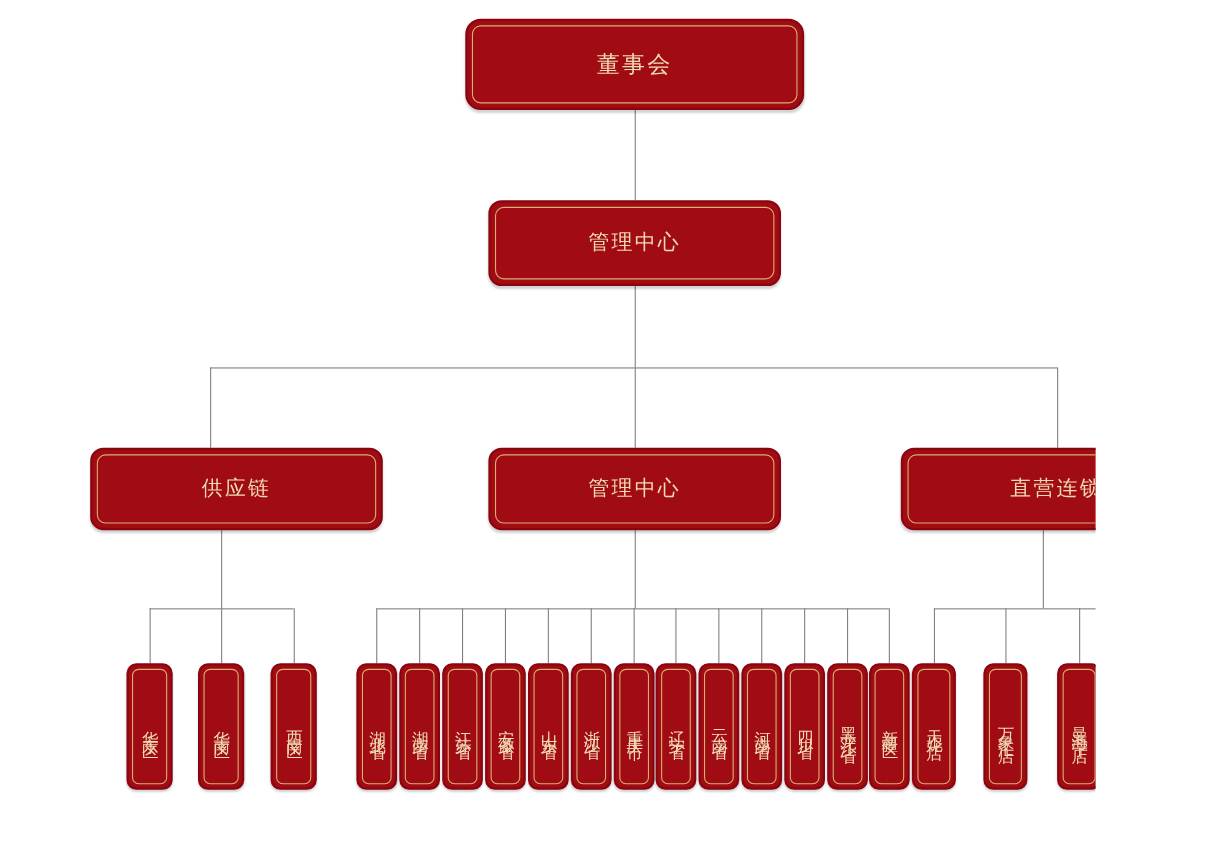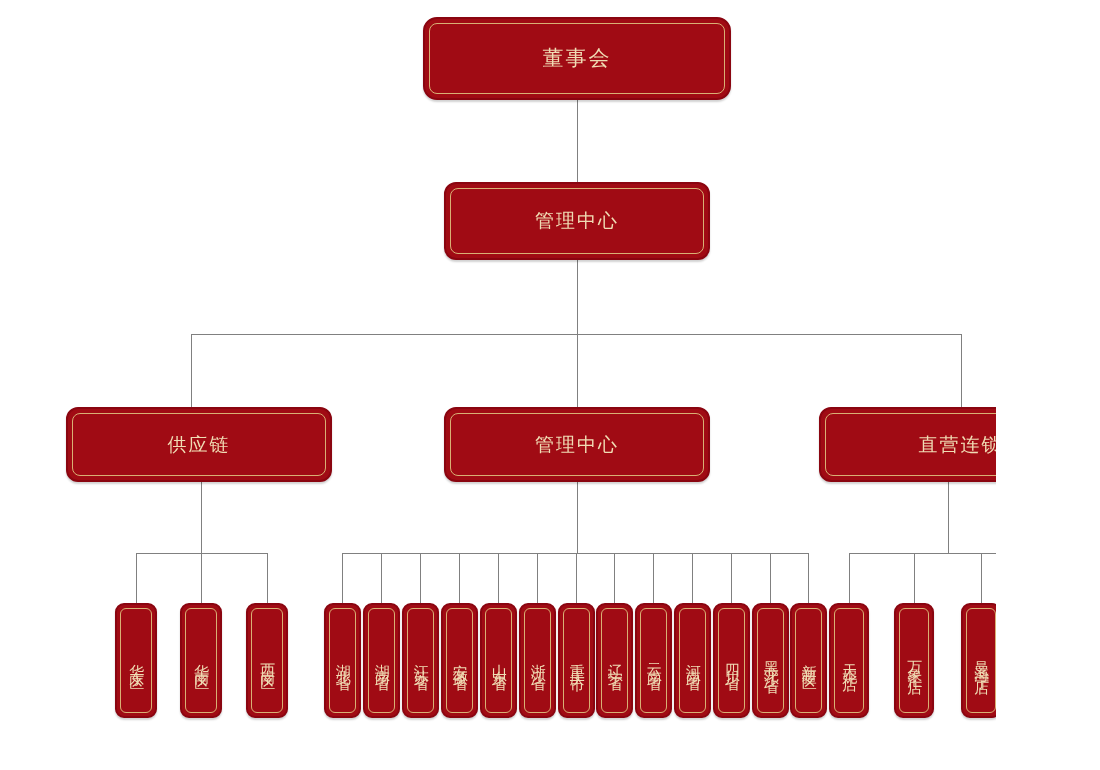--- a/index.html
+++ b/index.html
@@ -119,21 +119,21 @@
     <div class="line v" style="left: 813px; top: 553px; height: 50px;"></div>
     <div class="line v" style="left: 878px; top: 553px; height: 50px;"></div>
     <div class="line v" style="left: 945px; top: 553px; height: 50px;"></div>
     <div class="line v" style="left: 1010px; top: 553px; height: 50px;"></div>
     <div class="node lvl1" style="left: 387px; top: 17px; width: 308px; height: 83px;">
       <div class="label">董事会</div>
     </div>
     <div class="node lvl2" style="left: 408px; top: 182px; width: 266px; height: 78px;">
       <div class="label">管理中心</div>
     </div>
-    <div class="node lvl3" style="left: 30px; top: 407px; width: 266px; height: 75px;">
+    <div class="node lvl3" style="left: 46px; top: 407px; width: 266px; height: 75px;">
       <div class="label">供应链</div>
     </div>
     <div class="node lvl3" style="left: 408px; top: 407px; width: 266px; height: 75px;">
       <div class="label">管理中心</div>
     </div>
     <div class="node lvl3" style="left: 783px; top: 407px; width: 263px; height: 75px; padding-left: 20px;">
       <div class="label">直营连锁</div>
     </div>
     <div class="node leaf" style="left: 79px; top: 603px; width: 42px; height: 115px;">
       <div class="label">华东区</div>

